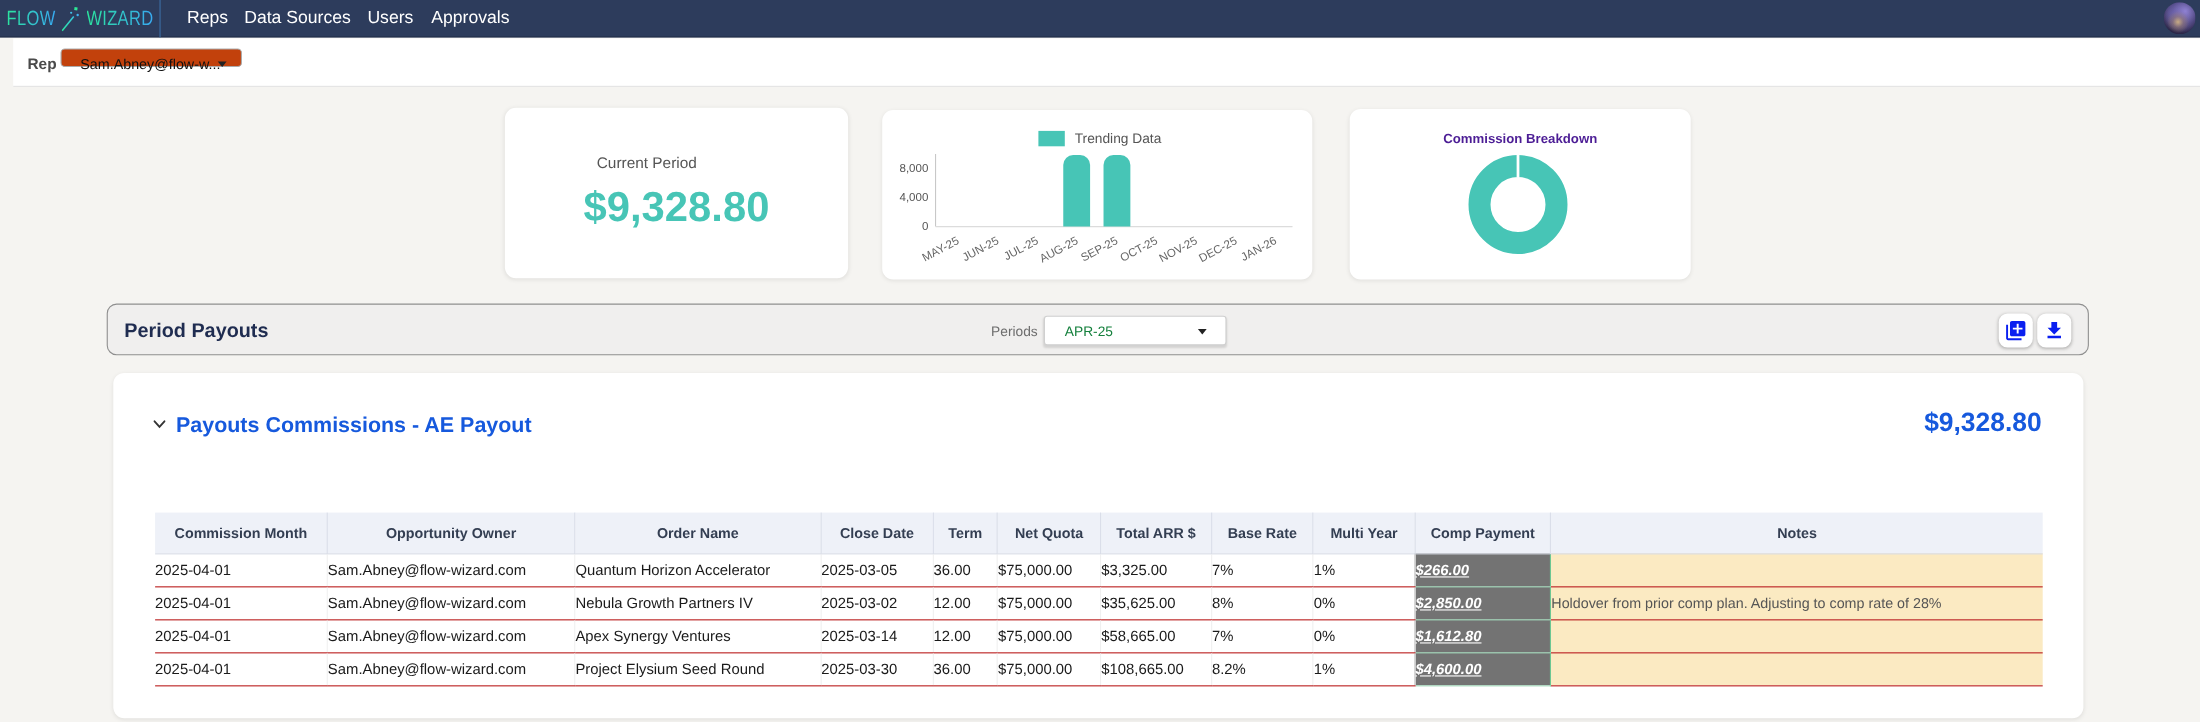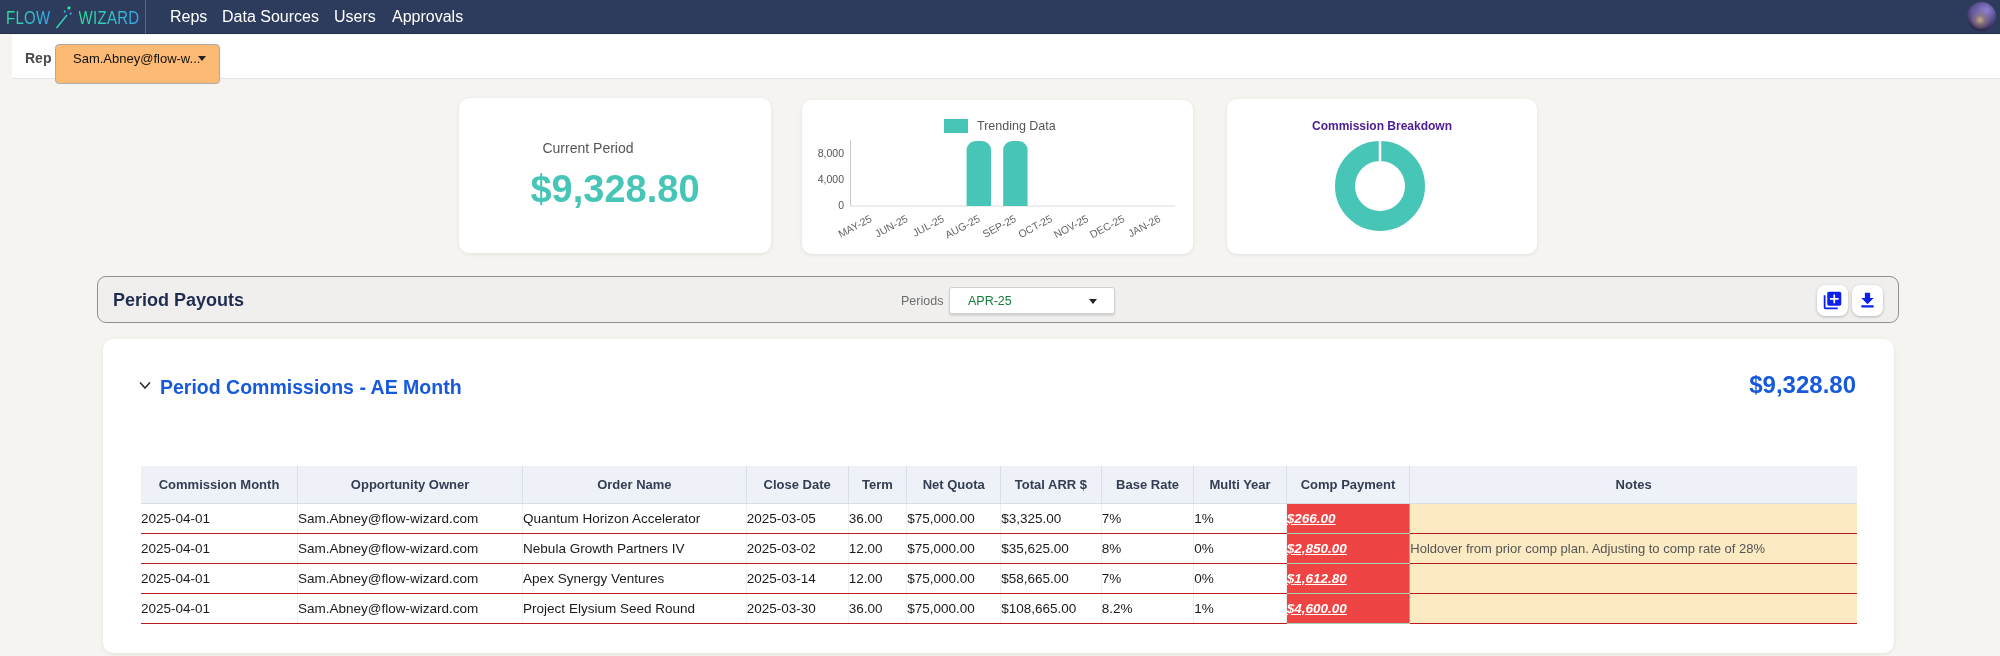--- a/index.html
+++ b/index.html
@@ -12,21 +12,21 @@
 #navsep { position:absolute; left:145px; top:0; width:1px; height:34px; background:#3d6ea5; }
 .navlink { position:absolute; top:0; height:34px; line-height:34px; color:#fff; font-size:16px; }
 #avatar { position:absolute; left:1967px; top:2px; width:29px; height:29px; border-radius:50%;
   background:radial-gradient(circle at 45% 62%, rgba(205,175,130,0.95) 0%, rgba(160,130,110,0.5) 20%, rgba(0,0,0,0) 42%),
              radial-gradient(circle at 68% 28%, rgba(150,135,220,0.9) 0%, rgba(110,100,180,0.5) 40%, rgba(0,0,0,0) 70%),
              radial-gradient(circle at 30% 35%, rgba(110,100,170,0.8) 0%, rgba(0,0,0,0) 55%),
              radial-gradient(circle at 50% 50%, #4a4168 40%, #2a2546 70%, #10101f 100%); }
 
 #reprow { position:absolute; left:12px; top:35px; width:2000px; height:44px; background:#fff; border-bottom:1px solid #e3e3e3;padding-left:44px; }
 #replabel { position:absolute; left:13px; top:15px; font-size:14px; color:#4a4a4a; font-weight:700; }
-#repsel { position:absolute; left:43px; top:9px; width:165px; height:40px; background:#fdba74; border:1px solid #ababab; border-radius:4px; }
+#repsel { position:absolute; left:43px; top:9px; width:165px; height:17px; background:#c2410c; border:1px solid #ababab; border-radius:4px; }
 #repsel .txt { position:absolute; left:17px; top:6px; font-size:13px; color:#111; white-space:nowrap; }
 #repsel .car { position:absolute; right:13px; top:11px; width:0; height:0; border-left:4px solid transparent; border-right:4px solid transparent; border-top:5px solid #222; }
 
 .card { position:absolute; background:#fff; border-radius:10px; box-shadow:0 1px 4px rgba(0,0,0,0.08); }
 #card1 { left:459px; top:98px; width:312px; height:155px; }
 #card1 .t1 { position:absolute; left:0; width:258px; top:42px; text-align:center; font-size:14px; color:#555; }
 #card1 .t2 { position:absolute; left:0; width:312px; top:70px; text-align:center; font-size:38px; font-weight:700; color:#47c5b6; }
 #card2 { left:802px; top:100px; width:391px; height:154px; }
 #card3 { left:1227px; top:99px; width:310px; height:155px; }
 #card3 .t1 { position:absolute; left:0; width:310px; top:20px; text-align:center; font-size:12px; font-weight:700; color:#4c1d95; }
@@ -44,21 +44,21 @@
 #sec .stitle { position:absolute; left:57px; top:37px; font-size:19.5px; font-weight:700; color:#1659dd; }
 #sec .samount { position:absolute; right:38px; top:32px; font-size:24px; font-weight:700; color:#1659dd; }
 #sec .filter { position:absolute; left:63px; top:86px; width:1665px; height:27px; border:1.5px solid #55a9dd; border-radius:14px; }
 #sec .filter span { position:absolute; left:17px; top:6px; font-size:13.5px; color:#8a8a8a; }
 
 #tbl { position:absolute; left:38px; top:127px; width:1716px; border-collapse:collapse; table-layout:fixed; font-size:13.5px; color:#1a1a1a; }
 #tbl th { background:#eef1f8; font-size:13px; font-weight:700; color:#333e52; height:37px; border-right:1px solid #dadee9; border-bottom:1px solid #d8dce6; }
 #tbl th:last-child { border-right:none; }
 #tbl td { height:30px; border-right:1px solid #f0f0f0; border-bottom:1px solid #b91c1c; }
 #tbl td:last-child { border-right:none; }
-#tbl td.green { background:#ef4444; color:#fff; font-weight:700; font-style:italic; text-decoration:underline; font-size:13.5px; border-bottom-color:#a0d8b8; border-right-color:#6cc793; }
+#tbl td.green { background:#737373; color:#fff; font-weight:700; font-style:italic; text-decoration:underline; font-size:13.5px; border-bottom-color:#a0d8b8; border-right-color:#6cc793; }
 #tbl td.note { background:#fbeac2; color:#555; font-size:13px; }
 </style>
 </head>
 <body>
 <div id="nav">
   <div id="logo">
     <span class="logow">FLOW</span>
     <svg width="17" height="26" viewBox="0 0 17 26" style="margin-left:5px;margin-right:6px;">
       <defs>
           <linearGradient id="lg1" x1="0" y1="1" x2="1" y2="0">
@@ -138,21 +138,21 @@
   <div class="ibtn" style="left:1754px;">
     <svg width="21" height="21" viewBox="0 0 24 24" fill="#0a1ff0">
       <path d="M5 20h14v-2.6H5V20zM19 9.2h-4V3H9v6.2H5l7 7 7-7z"></path>
     </svg>
   </div>
 </div>
 <div id="sec">
   <svg class="chev" viewBox="0 0 12 10">
       <path d="M1.5 2 L6 7 L10.5 2" fill="none" stroke="#333" stroke-width="1.7" stroke-linecap="round"></path>
     </svg>
-  <div class="stitle">Period Commissions - AE Month</div>
+  <div class="stitle">Payouts Commissions - AE Payout</div>
   <div class="samount">$9,328.80</div>
   <table id="tbl">
     <colgroup>
       <col style="width:156.5px">
         <col style="width:225px">
         <col style="width:223.5px">
         <col style="width:102px">
       <col style="width:58.6px">
         <col style="width:93.8px">
         <col style="width:100.6px">

